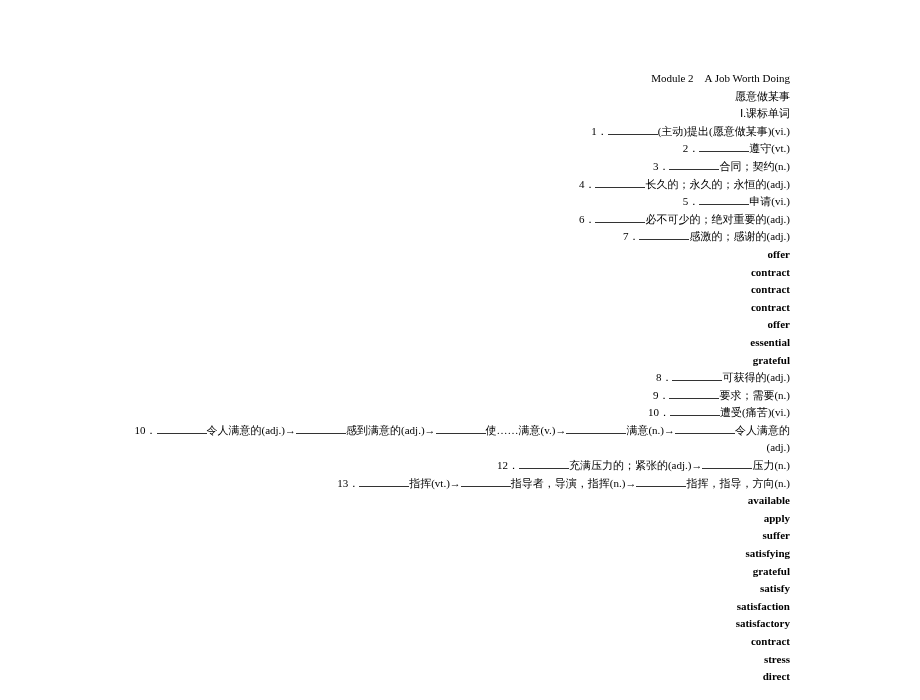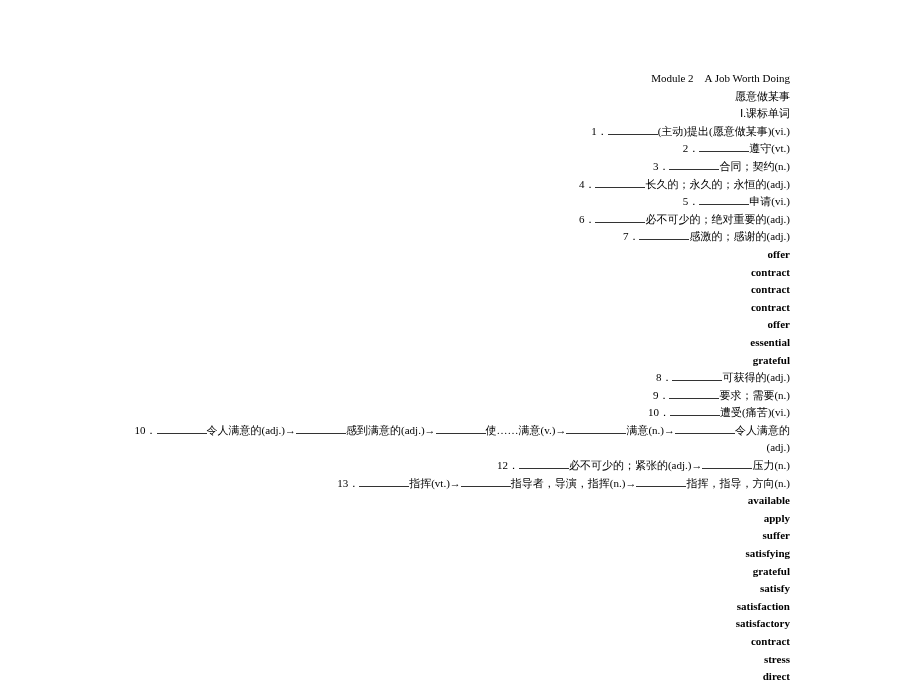--- a/index.html
+++ b/index.html
@@ -53,21 +53,21 @@
 <div class="line bold">offer</div>
 <div class="line bold">essential</div>
 <div class="line bold">grateful</div>
 
 <div class="line"><span>8．</span><span class="blank"></span><span>可获得的(adj.)</span></div>
 <div class="line"><span>9．</span><span class="blank"></span><span>要求；需要(n.)</span></div>
 <div class="line"><span>10．</span><span class="blank"></span><span>遭受(痛苦)(vi.)</span></div>
 
 <div class="line"><span>10．</span><span class="blank"></span><span>令人满意的(adj.)→</span><span class="blank"></span><span>感到满意的(adj.)→</span><span class="blank"></span><span>使……满意(v.)→</span><span class="blank blank-long"></span><span>满意(n.)→</span><span class="blank blank-long"></span><span>令人满意的(adj.)</span></div>
 
-<div class="line"><span>12．</span><span class="blank"></span><span>必不可少的；紧张的(adj.)→</span><span class="blank"></span><span>压力(n.)</span></div>
+<div class="line"><span>12．</span><span class="blank"></span><span>充满压力的；紧张的(adj.)→</span><span class="blank"></span><span>压力(n.)</span></div>
 
 <div class="line"><span>13．</span><span class="blank"></span><span>指挥(vt.)→</span><span class="blank"></span><span>指导者，导演，指挥(n.)→</span><span class="blank"></span><span>指挥，指导，方向(n.)</span></div>
 
 <div class="line bold">available</div>
 <div class="line bold">apply</div>
 <div class="line bold">suffer</div>
 <div class="line bold">satisfying</div>
 <div class="line bold">grateful</div>
 <div class="line bold">satisfy</div>
 <div class="line bold">satisfaction</div>

